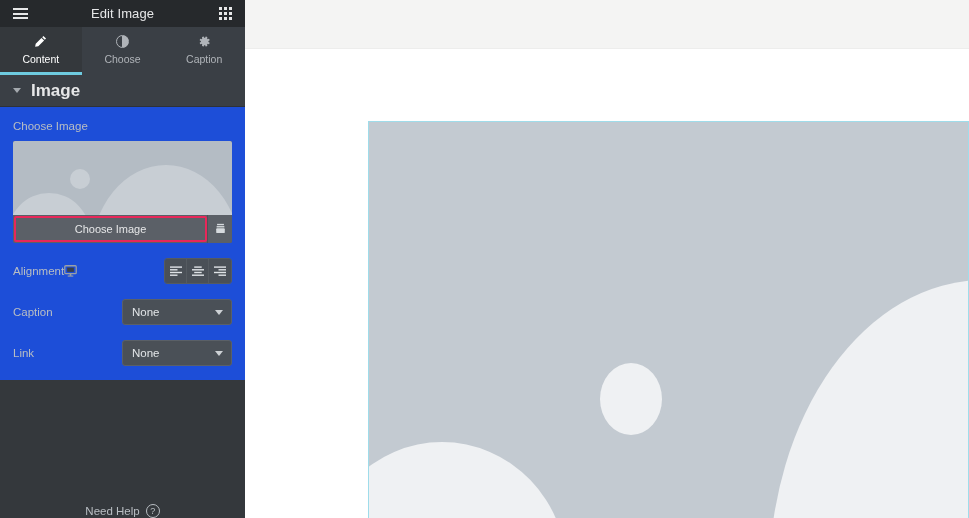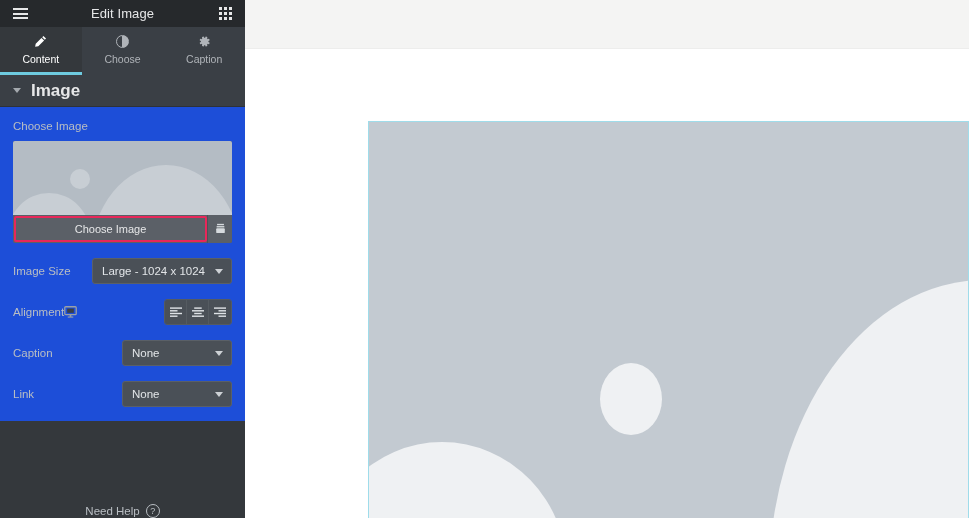--- a/index.html
+++ b/index.html
@@ -307,28 +307,20 @@
               <svg class="lib-ico" viewBox="0 0 12 14">
                 <rect x="2" y="1" width="8" height="1.6" fill="#d6dade"></rect>
                 <rect x="1.5" y="3.6" width="9" height="1.6" fill="#d6dade"></rect>
                 <rect x="1" y="6.2" width="10" height="5.6" rx="1" fill="#d6dade"></rect>
               </svg>
             </div>
           </div>
         </div>
       </div>
 
-      <div class="row">
-        <span class="ctl-label">Image Size</span>
-        <span class="spacer"></span>
-        <div class="select">
-          <span>Large - 1024 x 1024</span>
-          <span class="sel-caret"></span>
-        </div>
-      </div>
 
       <div class="row">
         <span class="label-with-ico">
           <span class="ctl-label">Alignment</span>
           <span>
             <svg class="monitor" viewBox="0 0 14 13">
               <rect x="0.8" y="0.8" width="12.4" height="8.6" rx="1" fill="none" stroke="#9aa0a6" stroke-width="1.4"></rect>
               <rect x="3.4" y="2.8" width="7.2" height="4.6" fill="#3a3f45"></rect>
               <rect x="6.1" y="9.6" width="1.8" height="2.2" fill="#9aa0a6"></rect>
               <rect x="4" y="11.4" width="6" height="1.2" fill="#9aa0a6"></rect>

